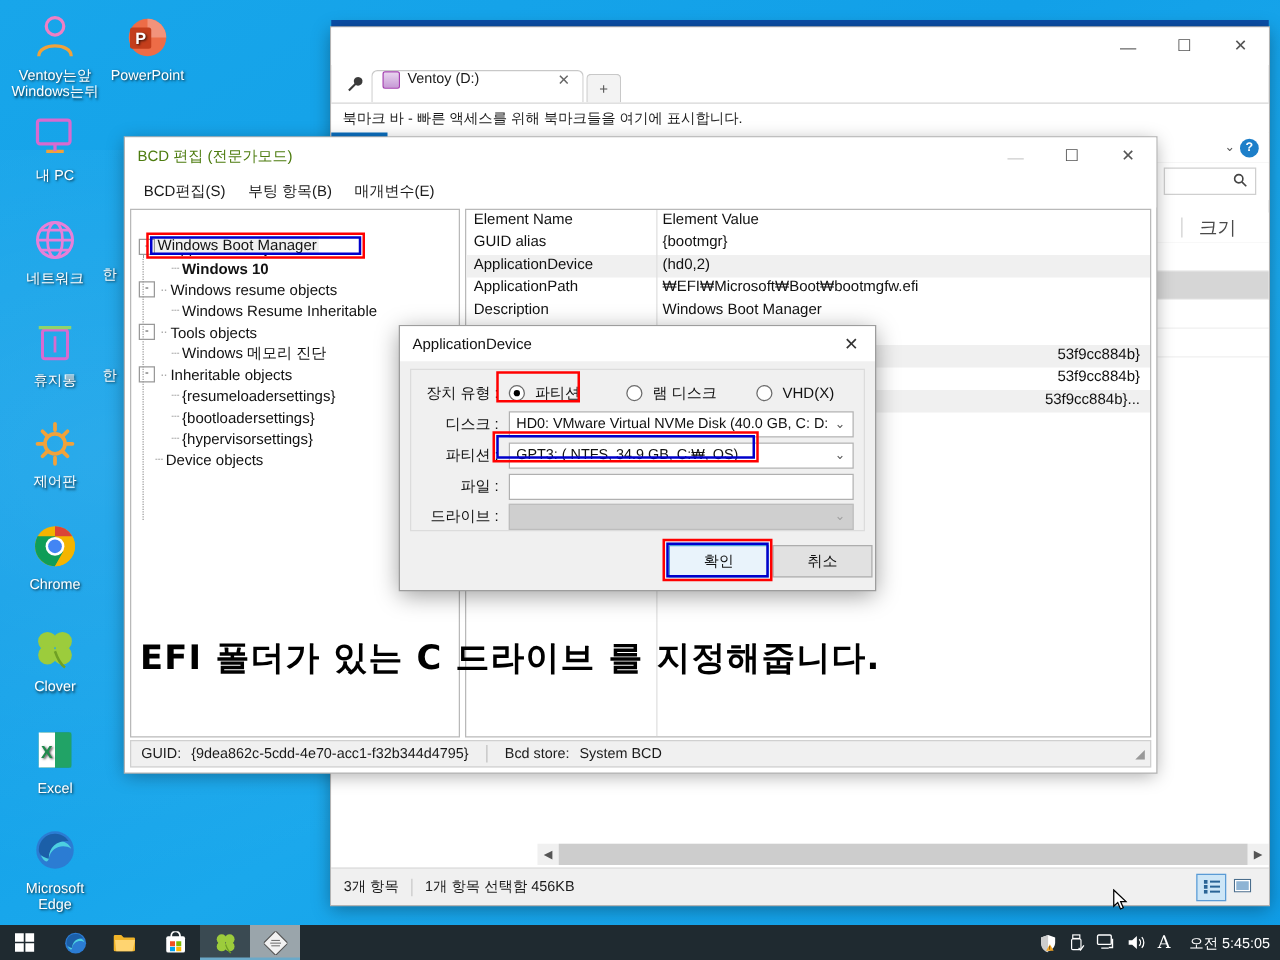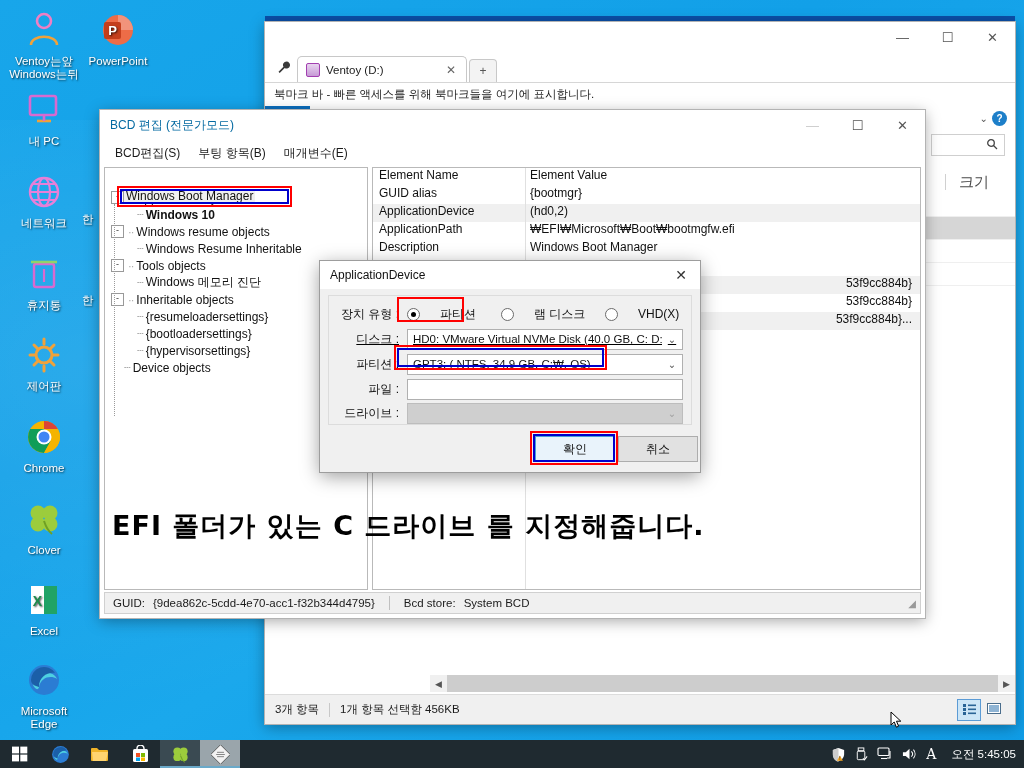--- a/index.html
+++ b/index.html
@@ -28,21 +28,21 @@
   .wbtns{margin-left:auto;display:flex;}
   .wbtn{width:45px;height:30px;display:flex;align-items:center;justify-content:center;
     font-size:13px;color:#555;}
 
   
   #explorer{left:265px;top:22px;width:750px;height:702px;}
   #explorer .titlebar{background:#fff;}
   #exp-tabstrip{position:absolute;left:0;top:30px;height:30px;width:100%;
     display:flex;align-items:flex-end;padding-left:6px;box-sizing:border-box;}
   .wrench{width:26px;height:30px;display:flex;align-items:center;justify-content:center;font-size:14px;color:#444;}
-  .exp-tab{height:26px;display:flex;align-items:center;gap:6px;padding:0 6px 0 8px;
+  .exp-tab{height:26px;display:flex;align-items:flex-start;gap:6px;padding:0 6px 0 8px;
     border:1px solid #c8c8c8;border-bottom:none;border-radius:5px 5px 0 0;background:#fff;
     font-size:11.5px;color:#1b1b1b;min-width:170px;box-sizing:border-box;}
   .exp-tab .tclose{margin-left:auto;color:#666;font-size:12px;padding:0 4px;}
   .tabicon{width:14px;height:14px;border:1.5px solid #a23fb0;border-radius:2px;
     background:linear-gradient(#e8d4ef,#c79ad6);box-sizing:border-box;}
   .newtab{width:26px;height:22px;border:1px solid #c8c8c8;border-bottom:none;
     border-radius:4px 4px 0 0;margin-left:2px;display:flex;align-items:center;
     justify-content:center;font-size:12px;color:#555;background:#f3f3f3;}
   #bookmarkbar{position:absolute;left:0;top:60px;height:24px;width:100%;
     border-top:1px solid #d6d6d6;font-size:11.5px;color:#1b1b1b;
@@ -76,21 +76,21 @@
     border-top:1px solid #dcdcdc;display:flex;align-items:center;padding-left:10px;
     font-size:11.5px;color:#1b1b1b;box-sizing:border-box;gap:10px;}
   #exp-status .vsep{width:1px;height:14px;background:#c8c8c8;}
   #exp-status .viewbtns{margin-left:auto;display:flex;gap:2px;padding-right:10px;}
   .vbtn{width:22px;height:20px;display:flex;align-items:center;justify-content:center;font-size:12px;}
   .vbtn.on{border:1px solid #5b9bd5;background:#cde6f7;}
 
   
   #bcd{left:100px;top:110px;width:825px;height:508px;}
   #bcd .titlebar{background:#fff;border-bottom:none;}
-  #bcd-title{padding-left:10px;font-size:12px;color:#0369a1;}
+  #bcd-title{padding-left:10px;font-size:12px;color:#4d7c0f;}
   #bcd-menu{position:absolute;left:0;top:30px;height:26px;width:100%;display:flex;
     align-items:center;gap:0;padding-left:6px;box-sizing:border-box;background:#fff;}
   .mitem{padding:3px 9px;font-size:12px;color:#1b1b1b;}
   #bcd-body{position:absolute;left:4px;top:57px;right:4px;bottom:28px;display:flex;gap:4px;}
   #tree{width:264px;background:#fff;border:1px solid #b9b9b9;box-sizing:border-box;
     padding:4px 0 0 4px;font-size:12px;color:#111;overflow:hidden;position:relative;}
   .tnode{height:17px;display:flex;align-items:center;white-space:nowrap;}
   .tnode .tg{width:11px;height:11px;border:1px solid #999;background:#fff;font-size:9px;
     line-height:9px;text-align:center;color:#333;margin-right:4px;flex:0 0 auto;}
   .tnode .dash{color:#aaa;margin-right:3px;font-size:11px;letter-spacing:-1px;}
@@ -125,21 +125,21 @@
   #dlg{position:absolute;left:320px;top:261px;width:380px;height:211px;background:#f0f0f0;
     box-shadow:0 0 0 1px #9d9d9d, 0 4px 18px rgba(0,0,0,.4);}
   #dlg .dtitle{height:28px;background:#fff;display:flex;align-items:center;
     padding-left:10px;font-size:12px;color:#111;}
   #dlg .dclose{margin-left:auto;width:38px;height:28px;display:flex;align-items:center;
     justify-content:center;font-size:14px;color:#333;}
   #dgroup{position:absolute;left:8px;top:34px;width:364px;height:130px;
     border:1px solid #dcdcdc;box-sizing:border-box;}
   .drow{position:absolute;left:0;width:100%;height:24px;display:flex;align-items:center;}
   .dlabel{width:78px;text-align:right;padding-right:8px;font-size:12px;color:#111;box-sizing:border-box;}
-  .radio{display:flex;align-items:center;gap:20px;font-size:12px;color:#111;}
+  .radio{display:flex;align-items:center;gap:8px;font-size:12px;color:#111;}
   .rdot{width:13px;height:13px;border-radius:50%;border:1px solid #6b6b6b;background:#fff;
     box-sizing:border-box;position:relative;flex:0 0 auto;}
   .rdot.on:after{content:"";position:absolute;left:3px;top:3px;width:5px;height:5px;
     border-radius:50%;background:#000;}
   .combo{height:21px;border:1px solid #b0b0b0;background:#fff;display:flex;align-items:center;
     padding:0 0 0 5px;font-size:11.5px;color:#111;box-sizing:border-box;}
   .combo .cv{flex:1;white-space:nowrap;overflow:hidden;}
   .combo .carrow{width:20px;text-align:center;font-size:10px;color:#555;}
   .combo.dis{background:#cfcfcf;border-color:#bdbdbd;color:#8a8a8a;}
   .combo.dis .carrow{color:#a0a0a0;}
@@ -542,21 +542,21 @@
       <div class="radio" style="width:104px">
         <span class="rdot"></span>
         <span>램 디스크</span>
       </div>
       <div class="radio">
         <span class="rdot"></span>
         <span>VHD(X)</span>
       </div>
     </div>
 
-    <div class="drow" style="top:31px;text-decoration:underline;">
+    <div class="drow" style="top:31px;">
       <div class="dlabel">디스크 :</div>
       <div class="combo" style="width:276px">
         <span class="cv">HD0: VMware Virtual NVMe Disk (40.0 GB, C: D:)</span>
         <span class="carrow">⌄</span>
       </div>
     </div>
 
     <div class="drow" style="top:56px;">
       <div class="dlabel">파티션 :</div>
       <div class="combo" style="width:276px">

